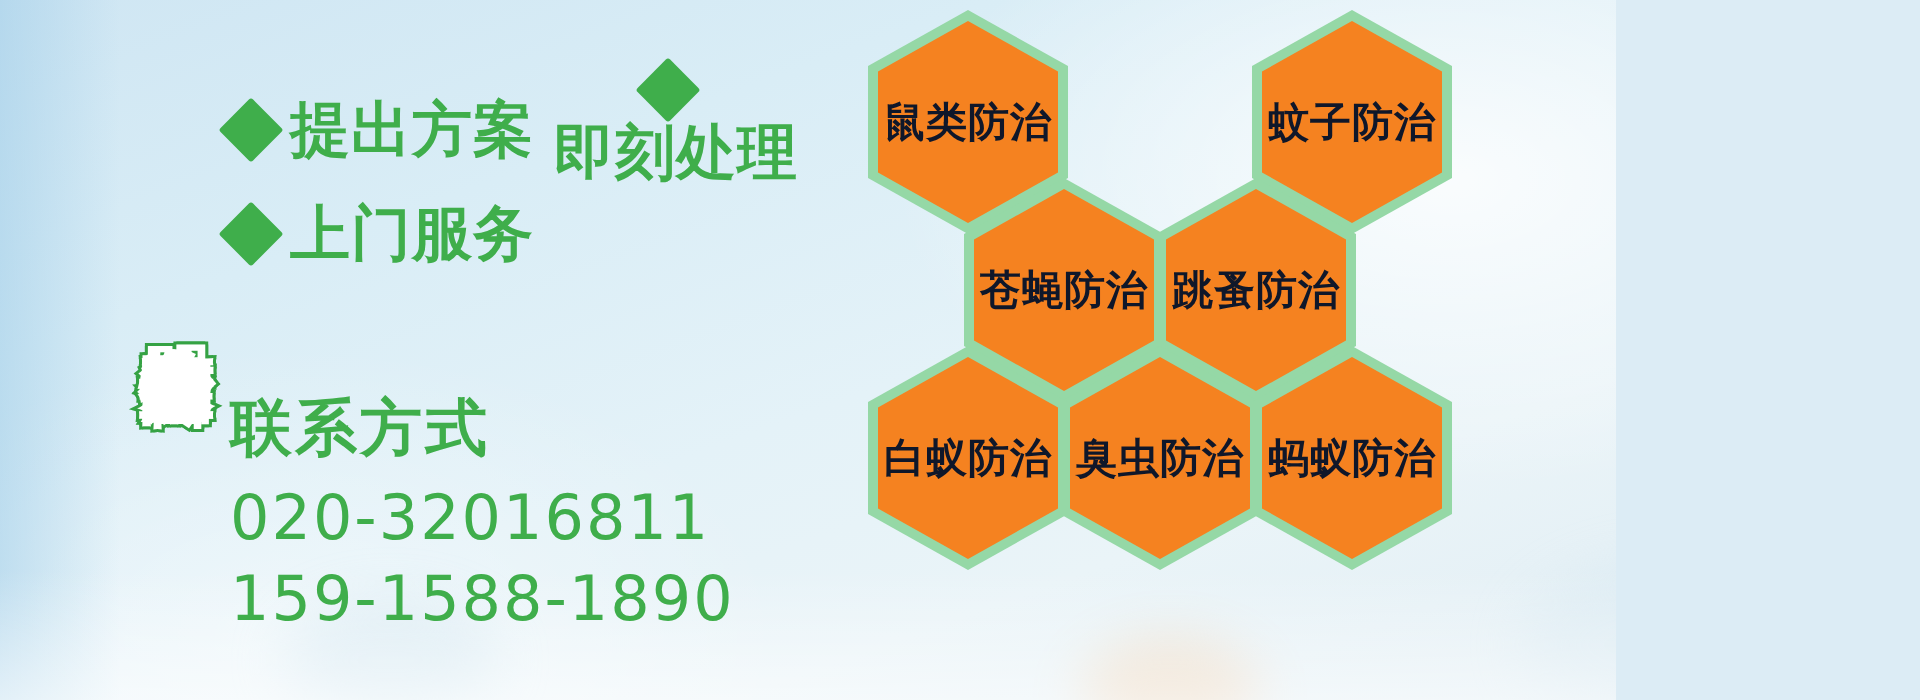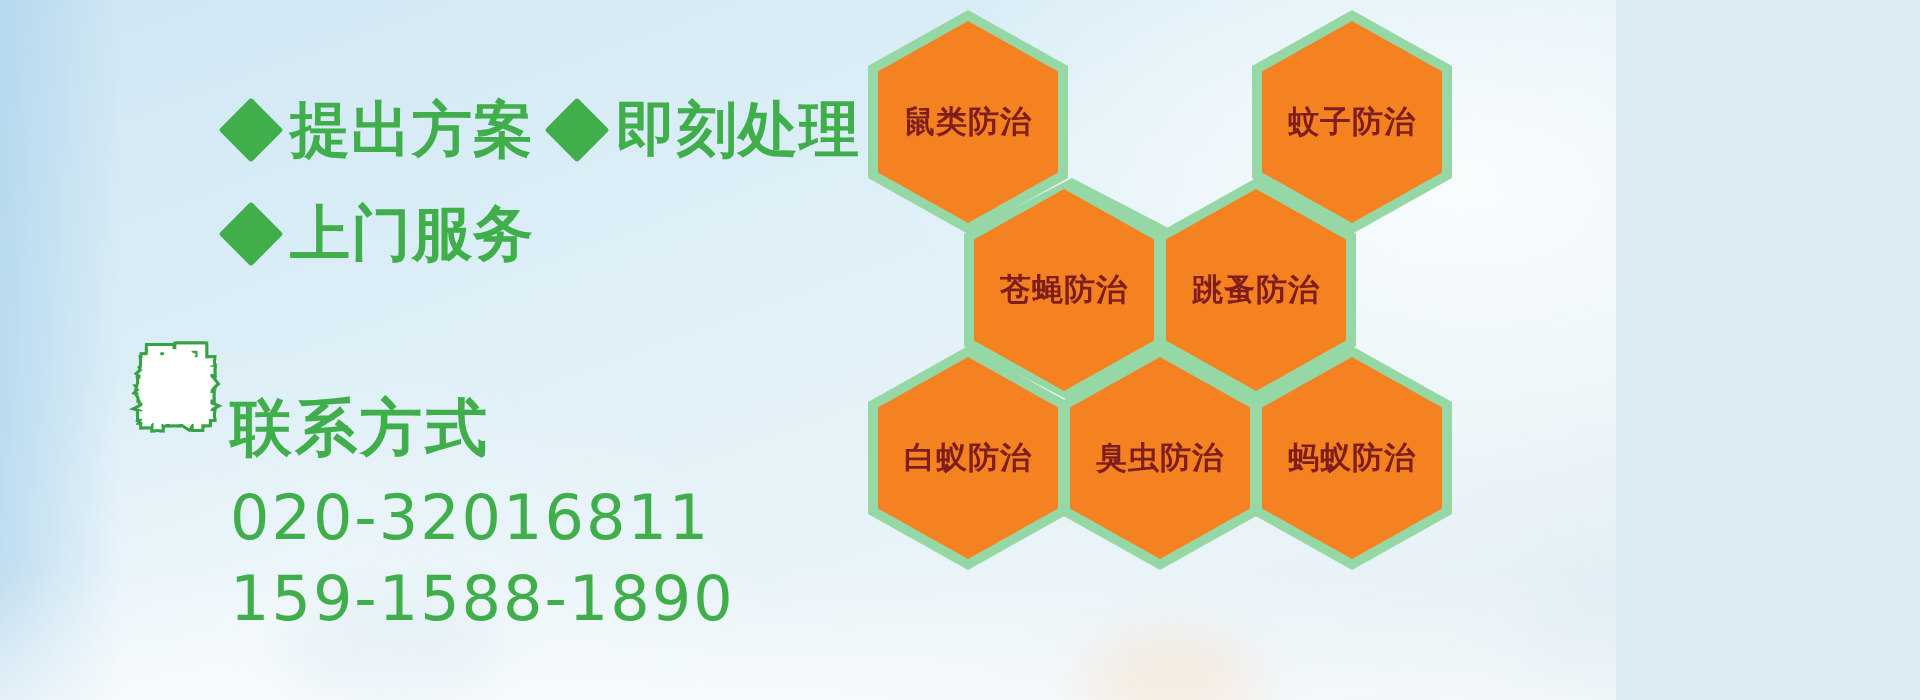--- a/index.html
+++ b/index.html
@@ -74,21 +74,21 @@
   }
   .feature-row {
     display: flex;
     align-items: center;
     height: 104px;
   }
   .feature-item {
     display: flex;
     align-items: center;
   }
-  .feature-item + .feature-item { margin-left: 20px; }
+  .feature-item + .feature-item { margin-left: 20px; flex-direction: column; }
   .diamond {
     width: 46px; height: 46px;
     background: #3fae4b;
     transform: rotate(45deg);
     flex: 0 0 auto;
     margin-right: 16px;
     border-radius: 3px;
   }
   .feature-label {
     font-size: 60px;
@@ -149,22 +149,22 @@
     width: 180px; height: 202px;
     background: #f58220;
     -webkit-clip-path: polygon(50% 0%, 100% 25%, 100% 75%, 50% 100%, 0% 75%, 0% 25%);
     clip-path: polygon(50% 0%, 100% 25%, 100% 75%, 50% 100%, 0% 75%, 0% 25%);
     display: flex;
     align-items: center;
     justify-content: center;
   }
   .hex-label {
     position: relative;
-    color: #7f1d1d;
-    font-size: 31px;
+    color: #0f172a;
+    font-size: 41px;
     font-weight: 700;
     letter-spacing: 1px;
     white-space: nowrap;
     text-align: center;
     font-family: "DejaVu Sans", "Liberation Sans", sans-serif;
   }
 </style>
 </head>
 <body>
 
@@ -209,21 +209,21 @@
       <div class="hex" style="left: 10px; top: 10px;">
         <div class="hex-inner">
           <span class="hex-label">鼠类防治</span>
         </div>
       </div>
       <div class="hex" style="left: 394px; top: 10px;">
         <div class="hex-inner">
           <span class="hex-label">蚊子防治</span>
         </div>
       </div>
-      <div class="hex" style="left: 106px; top: 178px; padding-left: 16px;">
+      <div class="hex" style="left: 106px; top: 178px;">
         <div class="hex-inner">
           <span class="hex-label">苍蝇防治</span>
         </div>
       </div>
       <div class="hex" style="left: 298px; top: 178px;">
         <div class="hex-inner">
           <span class="hex-label">跳蚤防治</span>
         </div>
       </div>
       <div class="hex" style="left: 202px; top: 346px;">

